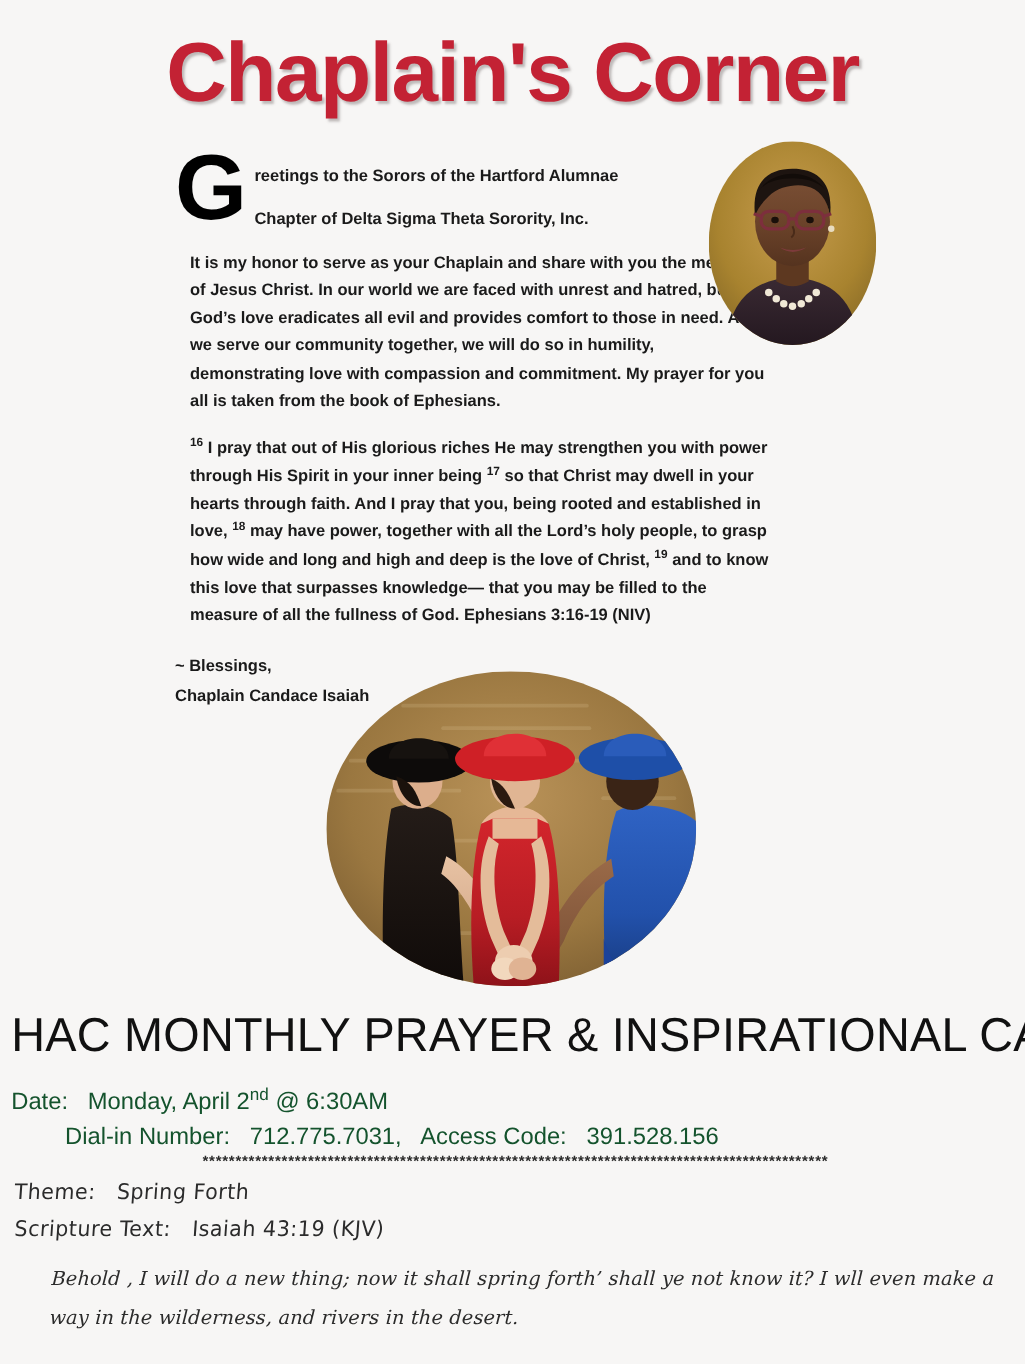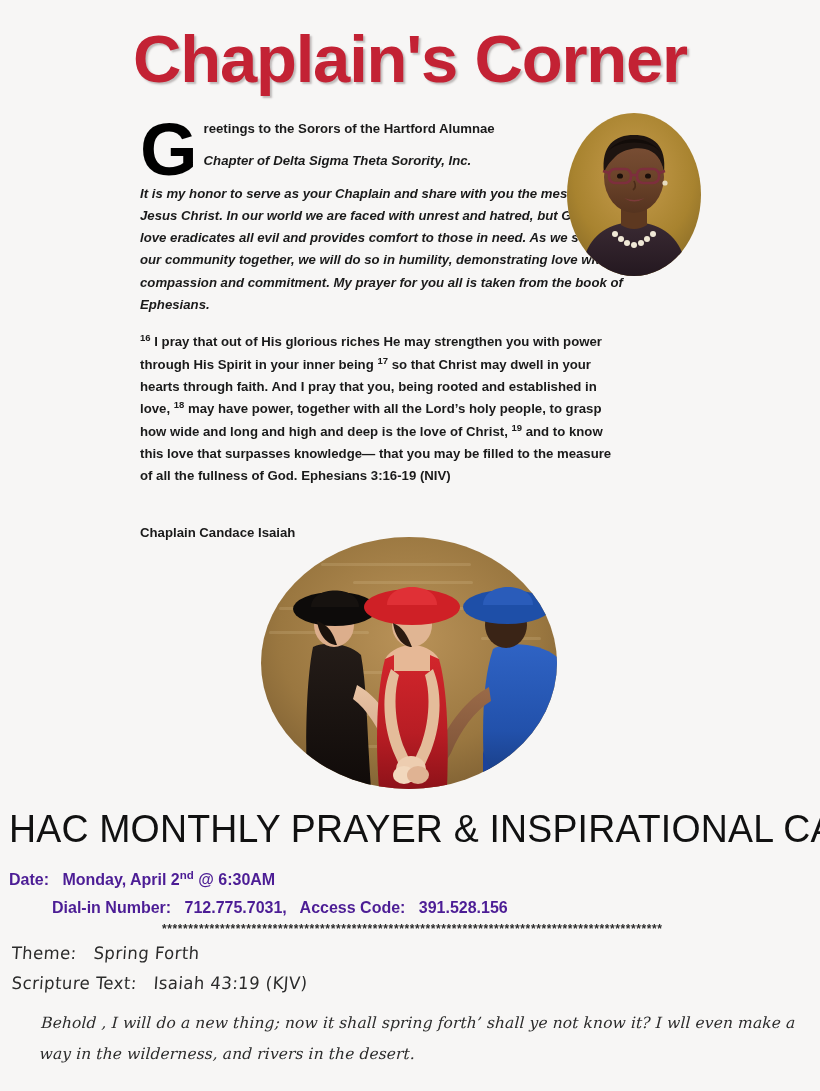--- a/index.html
+++ b/index.html
@@ -55,26 +55,25 @@
     line-height: 0.82;
     margin: 2px 6px 0 0;
     color: #000;
   }
 
   .para {
     font-size: 13.2px;
     font-weight: bold;
     line-height: 22.3px;
     color: #1a1a1a;
-    margin: 0;
+    margin: 12px;
     text-align: left;
   }
   .para + .para {
     margin-top: 10px;
-    font-style: italic;
   }
 
   .scripture {
     margin-top: 15px;
     clear: both;
   }
   .scripture .para { margin-top: 0; }
 
   sup {
     font-size: 0.72em;
@@ -131,23 +130,23 @@
     letter-spacing: 0.2px;
     color: #111;
     white-space: nowrap;
     transform: scaleX(0.985);
     transform-origin: left center;
   }
 
   .event-line {
     position: absolute;
     left: 9px;
-    font-size: 16px;
-    font-weight: bold;
-    color: #4c1d95;
+    font-size: 19px;
+    font-weight: normal;
+    color: #14532d;
     white-space: nowrap;
   }
   .event-line.date { top: 871px; }
   .event-line.dialin { top: 899px; padding-left: 43px; }
 
   .asterisks {
     position: absolute;
     left: 162px;
     top: 922px;
     width: 540px;
@@ -263,20 +262,21 @@
     <p class="para">reetings to the Sorors of the Hartford Alumnae</p>
     <p class="para">Chapter of  Delta Sigma Theta Sorority, Inc.</p>
     <p class="para">It is my honor to serve as your Chaplain and share with you the message of Jesus Christ.  In our world we are faced with unrest and hatred, but God’s love  eradicates all evil and provides comfort to those in need.  As we serve our community together, we will do so in humility, demonstrating love with compassion and commitment.  My prayer for you all is taken from the book of Ephesians.</p>
 
     <div class="scripture">
       <p class="para"><sup>16</sup> <span>I pray that out of His glorious riches He may strengthen you with power through His Spirit in your inner being</span> <sup>17</sup> <span>so that Christ may dwell in your hearts through faith.  And I pray that you, being rooted and established in love,</span> <sup>18</sup> <span>may have power, together with all the Lord’s holy people, to grasp how wide and long and high and deep is the love of Christ,</span> <sup>19</sup> <span>and to know this love that surpasses knowledge— that you may be filled to the measure of all the fullness of God.  Ephesians 3:16-19 (NIV)</span></p>
     </div>
   </div>
 
   <div class="signature">
+    <div>~ Blessings,</div>
     <div>Chaplain Candace Isaiah</div>
   </div>
 
   <div class="group-photo">
     <svg width="296" height="252" viewBox="0 0 296 252" xmlns="http://www.w3.org/2000/svg">
       <defs>
         <radialGradient id="goldBg" cx="50%" cy="40%" r="80%">
           <stop offset="0%" stop-color="#b99258"></stop>
           <stop offset="55%" stop-color="#9a7740"></stop>
           <stop offset="100%" stop-color="#6a4f29"></stop>

